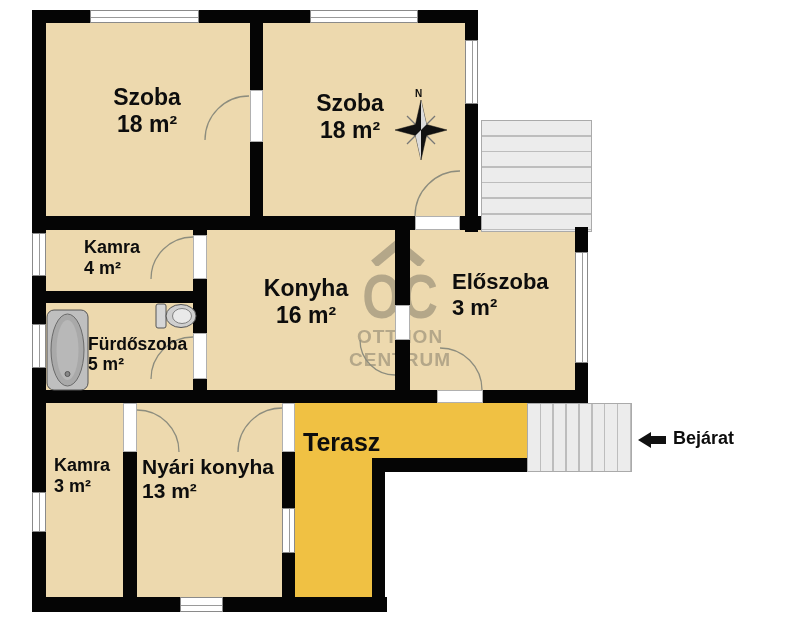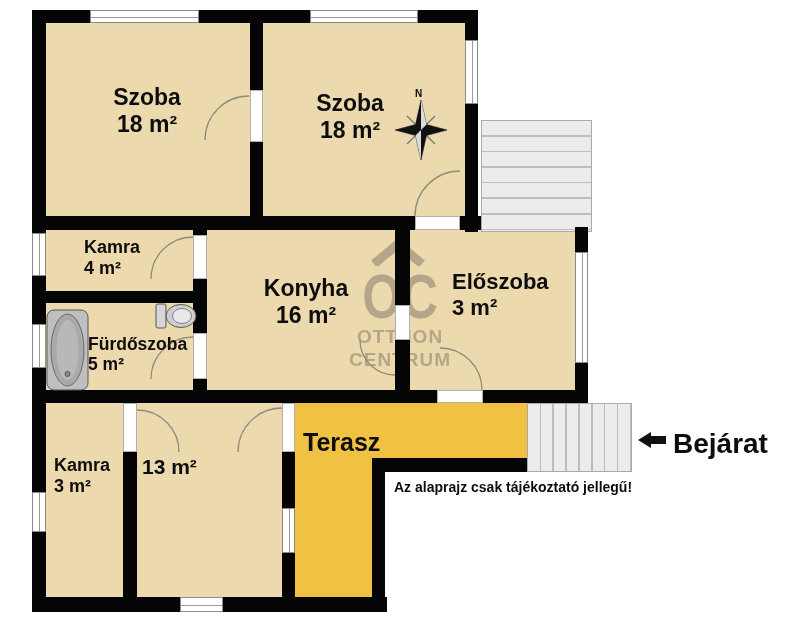--- a/index.html
+++ b/index.html
@@ -145,27 +145,27 @@
   </div>
   <div class="room-label" style="left:88px; top:334px; font-size:17.5px;">
     <span>Fürdőszoba</span>
     <span>5 m²</span>
   </div>
   <div class="room-label" style="left:54px; top:455px; font-size:18px;">
     <span>Kamra</span>
     <span>3 m²</span>
   </div>
   <div class="room-label" style="left:142px; top:455px; font-size:21px;">
+    <span>Nyári konyha</span>
     <span>13 m²</span>
   </div>
   <div class="room-label" style="left:303px; top:428px; font-size:25px;">
     <span>Terasz</span>
   </div>
 
   <div class="note" style="left:415px; top:88px; font-size:10px;">N</div>
 
   <div class="arrow-tip" style="left:638px; top:432px;"></div>
   <div class="arrow-shaft" style="left:650px; top:436px; width:16px; height:8px;"></div>
-  <div class="note" style="left:673px; top:428px; font-size:28px;">Bejárat</div>
+  <div class="note" style="left:673px; top:428px; font-size:18px;">Bejárat</div>
 
-  <div class="note" style="left:394px; top:479px; font-size:14px;">Az alaprajz csak tájékoztató jellegű!</div>
 
 </div>
 
 </body></html>

